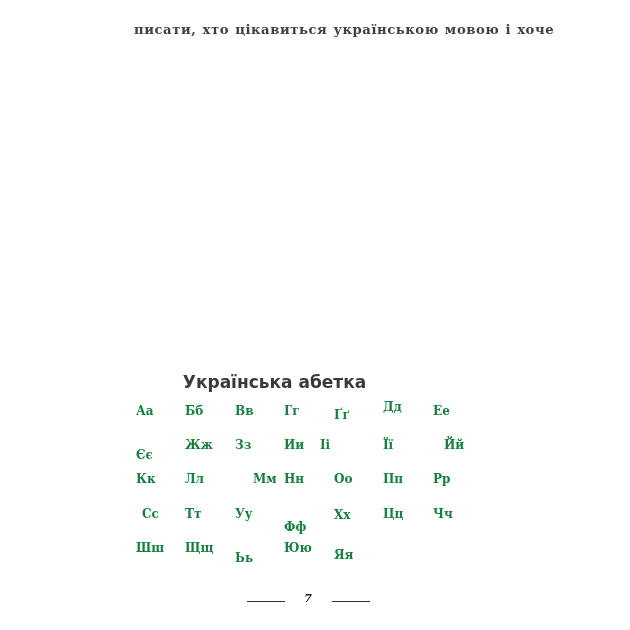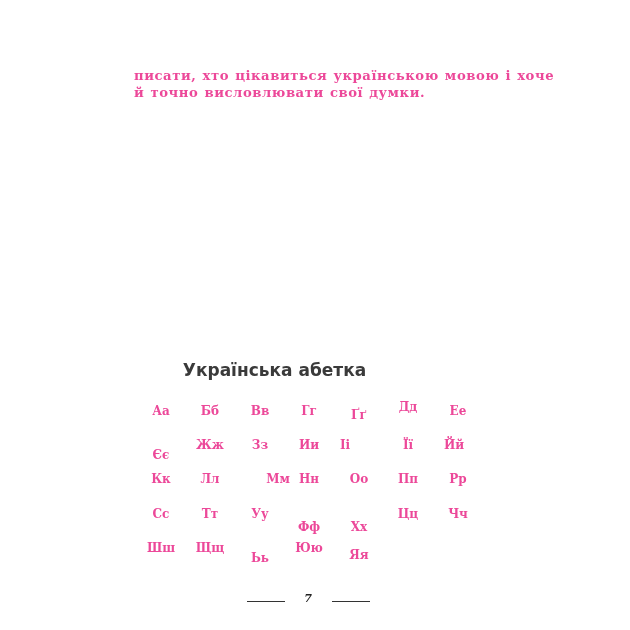--- a/index.html
+++ b/index.html
@@ -1,79 +1,78 @@
 <!DOCTYPE html>
 <html><head>
 <meta charset="utf-8">
 <style>
   html, body { margin: 0; padding: 0; }
   body { width: 630px; height: 630px; background: #ffffff; position: relative; overflow: hidden; }
   .para {
     position: absolute; left: 134px; top: 22px; width: 380px;
     font-family: "DejaVu Serif", serif; font-weight: bold; font-size: 13.2px;
-    line-height: 16.5px; color: #ec4899; letter-spacing: 0.55px; word-spacing: 1px; margin-top: 46px;
+    line-height: 16.5px; color: #404040; letter-spacing: 0.55px; word-spacing: 1px;
   }
   .para .line { display: block; white-space: nowrap; }
   .title {
-    position: absolute; left: 0; width: 549px; top: 360px; text-align: center;
+    position: absolute; left: 0; width: 549px; top: 372px; text-align: center;
     font-family: "DejaVu Sans", sans-serif; font-weight: bold; font-size: 17px; color: #3a3a3a;
   }
   .grid { position: absolute; left: 136px; top: 400px; }
   .cell {
-    position: absolute; width: 50px; text-align: center;
-    font-family: "DejaVu Serif", serif; font-weight: bold; font-size: 12px; color: #ec4899;
+    position: absolute; width: 50px; text-align: left;
+    font-family: "DejaVu Serif", serif; font-weight: bold; font-size: 12px; color: #15803d;
   }
   .footer { position: absolute; top: 590px; left: 0; width: 630px; height: 20px; }
   .rule { position: absolute; top: 11px; height: 1px; background: #333; width: 38px; }
   .pagenum {
     position: absolute; left: 300px; width: 16px; top: 2px; text-align: center;
     font-family: "DejaVu Serif", serif; font-weight: bold; font-style: italic; font-size: 11px; color: #222;
   }
 </style>
 </head>
 <body>
 
 <div class="para">
   <span class="line">писати, хто цікавиться українською мовою і хоче</span>
-  <span class="line">й точно висловлювати свої думки.</span>
 </div>
 
 <div class="title">Українська абетка</div>
 
 <div class="grid">
 
   <div class="cell" style="left:0px;top:4px">Аа</div>
   <div class="cell" style="left:49px;top:4px">Бб</div>
   <div class="cell" style="left:99px;top:4px">Вв</div>
   <div class="cell" style="left:148px;top:4px">Гг</div>
   <div class="cell" style="left:198px;top:8px">Ґґ</div>
   <div class="cell" style="left:247px;top:0">Дд</div>
   <div class="cell" style="left:297px;top:4px">Ее</div>
 
   <div class="cell" style="left:0px;top:48px">Єє</div>
   <div class="cell" style="left:49px;top:38px">Жж</div>
   <div class="cell" style="left:99px;top:38px">Зз</div>
   <div class="cell" style="left:148px;top:38px">Ии</div>
   <div class="cell" style="left:184px;top:38px">Іі</div>
   <div class="cell" style="left:247px;top:38px">Її</div>
-  <div class="cell" style="left:293px;top:38px">Йй</div>
+  <div class="cell" style="left:308px;top:38px">Йй</div>
 
   <div class="cell" style="left:0px;top:72px">Кк</div>
   <div class="cell" style="left:49px;top:72px">Лл</div>
   <div class="cell" style="left:117px;top:72px">Мм</div>
   <div class="cell" style="left:148px;top:72px">Нн</div>
   <div class="cell" style="left:198px;top:72px">Оо</div>
   <div class="cell" style="left:247px;top:72px">Пп</div>
   <div class="cell" style="left:297px;top:72px">Рр</div>
 
-  <div class="cell" style="left:0px;top:107px">Сс</div>
+  <div class="cell" style="left:6px;top:107px">Сс</div>
   <div class="cell" style="left:49px;top:107px">Тт</div>
   <div class="cell" style="left:99px;top:107px">Уу</div>
   <div class="cell" style="left:148px;top:120px">Фф</div>
-  <div class="cell" style="left:198px;top:120px">Хх</div>
+  <div class="cell" style="left:198px;top:108px">Хх</div>
   <div class="cell" style="left:247px;top:107px">Цц</div>
   <div class="cell" style="left:297px;top:107px">Чч</div>
 
   <div class="cell" style="left:0px;top:141px">Шш</div>
   <div class="cell" style="left:49px;top:141px">Щщ</div>
   <div class="cell" style="left:99px;top:151px">Ьь</div>
   <div class="cell" style="left:148px;top:141px">Юю</div>
   <div class="cell" style="left:198px;top:148px">Яя</div>
 </div>
 

